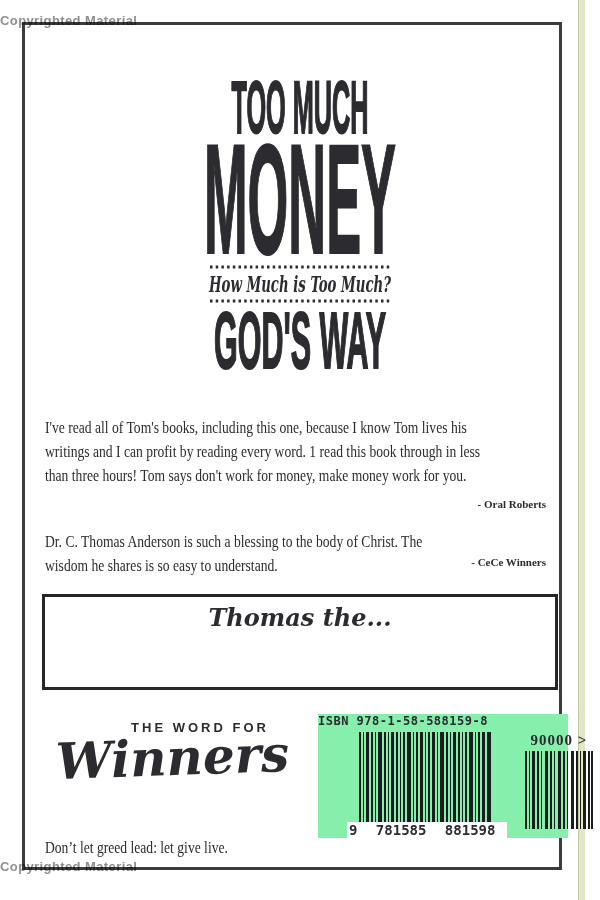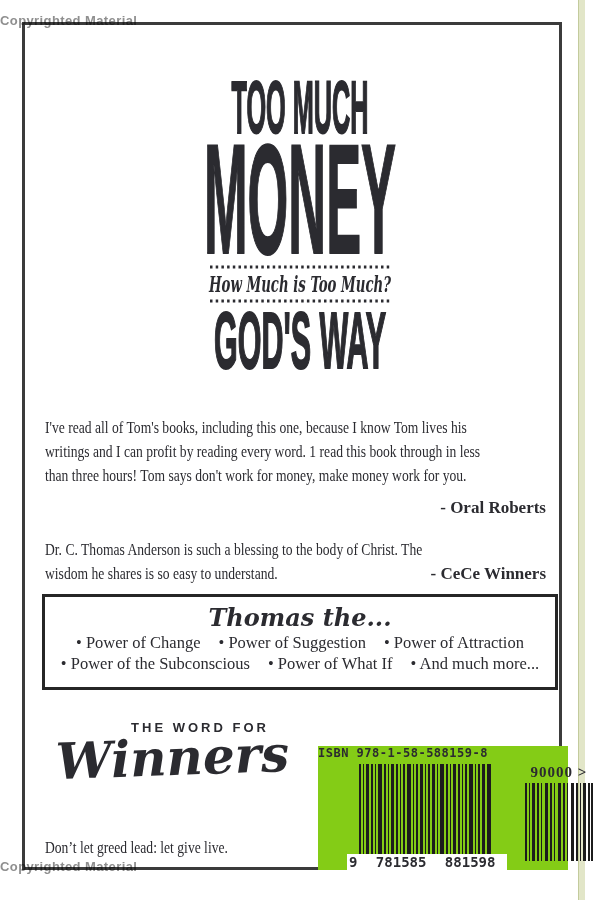--- a/index.html
+++ b/index.html
@@ -24,21 +24,21 @@
   .t1{font-size:75px;}
   .t2{font-size:155px;}
   .t3{font-size:80px;}
   .sub{font-family:"DejaVu Serif",serif;font-style:italic;font-weight:700;
        font-size:23px;stroke-width:0;}
   .dots{stroke:var(--ink,#2b2b30);stroke-width:3px;stroke-dasharray:2.5 3.2;}
   
   .quotes{position:absolute;left:45px;top:416px;width:515px;}
   .qtext{margin:0;white-space:pre-line;font-size:16px;line-height:24px;width:605px;
          transform:scaleX(0.85);transform-origin:left top;}
-  .attr{text-align:right;font-weight:700;font-size:17px;margin:10px 14px 0 0;}
+  .attr{text-align:right;font-weight:700;font-size:11px;margin:10px 14px 0 0;}
   .q2{margin-top:20px;}
   .attr2{margin-top:-22px;}
   
   .learn-box{position:absolute;left:42px;top:594px;width:510px;height:90px;
              border:3px solid #262626;background:#fff;text-align:center;}
   .learn-heading{font-family:"DejaVu Serif",serif;font-style:italic;font-weight:700;
                  font-size:24px;margin-top:6px;}
   .learn-row{font-size:16.5px;line-height:21px;}
   .learn-item{margin:0 9px;white-space:nowrap;}
   
@@ -46,21 +46,21 @@
   .logo-top{font-family:"Liberation Sans",sans-serif;font-size:13px;font-weight:600;
             letter-spacing:3px;margin-left:55px;white-space:nowrap;}
   .logo-script{font-family:"DejaVu Serif",serif;font-style:italic;font-weight:700;
                font-size:50px;line-height:58px;margin-top:-6px;transform:rotate(-2deg);
                white-space:nowrap;}
   .website{position:absolute;left:45px;top:798px;width:255px;text-align:center;
            font-weight:700;font-size:18px;white-space:nowrap;}
   .tagline{position:absolute;left:45px;top:838px;font-size:17px;white-space:nowrap;
            transform:scaleX(0.8);transform-origin:left top;}
   
-  .barcode{position:absolute;left:318px;top:746px;width:250px;background:#84cc16;}
+  .barcode{position:absolute;left:318px;top:714px;width:250px;background:#86efac;}
   .isbn{width:158px;text-align:center;font-family:"DejaVu Sans Mono",monospace;
         font-weight:700;font-size:12px;letter-spacing:.5px;white-space:nowrap;}
   .bars-row{display:flex;align-items:flex-start;margin-top:4px;}
   .main-bc{position:relative;padding-left:12px;margin-left:29px;}
   .bc-svg rect{fill:#1c1c1c;}
   .ean-digits{position:relative;margin-top:-14px;width:158px;margin-left:-12px;
               padding-left:2px;background:#fff;font-family:"DejaVu Sans Mono",monospace;
               font-weight:700;font-size:14px;word-spacing:10px;white-space:nowrap;}
   .addon{margin-left:14px;}
   .addon-num{width:76px;text-align:center;font-family:Liberation Serif, serif;
@@ -91,24 +91,20 @@
 writings and I can profit by reading every word. 1 read this book through in less
 than three hours! Tom says don't work for money, make money work for you.</p>
     <div class="attr">- Oral Roberts</div>
     <p class="qtext q2">Dr. C. Thomas Anderson is such a blessing to the body of Christ. The
 wisdom he shares is so easy to understand.</p>
     <div class="attr attr2">- CeCe Winners</div>
   </div>
 
   <div class="learn-box">
     <div class="learn-heading">Thomas the...</div>
-    <div id="learn-rows">
-        <div class="learn-row"><span class="learn-item">• Power of Change</span><span class="learn-item">• Power of Suggestion</span><span class="learn-item">• Power of Attraction</span></div>
-        <div class="learn-row"><span class="learn-item">• Power of the Subconscious</span><span class="learn-item">• Power of What If</span><span class="learn-item">• And much more...</span></div>
-      </div>
   </div>
 
   <div class="publisher">
     <div class="logo-top">THE WORD FOR</div>
     <div class="logo-script">Winners</div>
   </div>
   <div class="tagline">Don’t let greed lead: let give live.</div>
 
   <div class="barcode">
     <div class="isbn">ISBN 978-1-58-588159-8</div>

